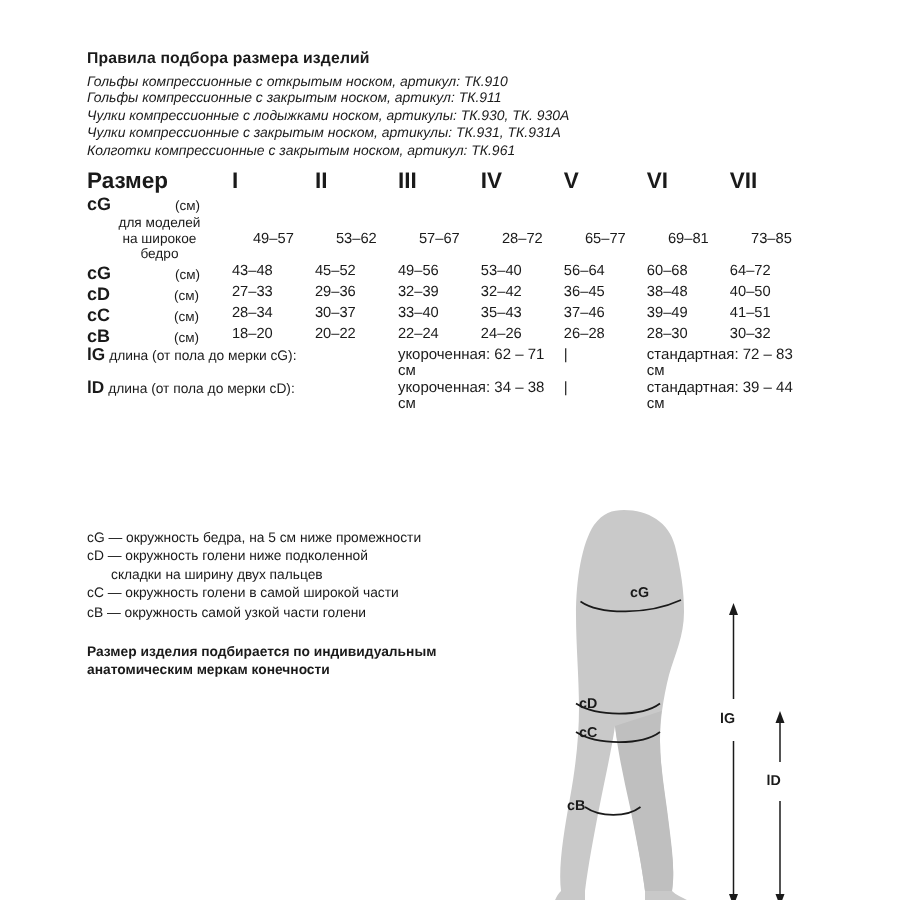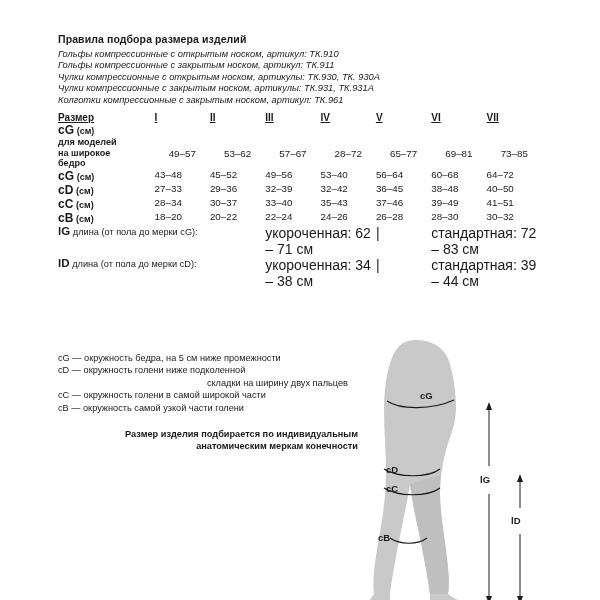--- a/index.html
+++ b/index.html
@@ -43,69 +43,68 @@
     font-size: 9.6px;
   }
   table.sizes th, table.sizes td {
     border: 0;
     padding: 0;
     vertical-align: top;
     text-align: left;
   }
   .hrow th {
     padding: 5px 0 6px 0;
-    font-size: 10px;
-    font-weight: bold;
-    text-decoration: underline;
+    font-size: 15px;
+    font-weight: bold;
   }
   .hdr-label { font-weight: bold; font-size: 9.6px; }
   .col-head { font-weight: bold; font-size: 10.5px; }
   .rowline td {
     border-top: 1px solid #000;
     padding: 6px 0 6px 0;
   }
   .rowline td.vals { padding-top: 6px; text-align: center; }
   .lbl b {
     font-size: 12px;
     font-weight: bold;
   }
-  .lbl .unit { font-size: 9px; font-weight: bold; }
+  .lbl .unit { font-size: 9px; font-weight: normal; margin-left: 40px; }
   .sub {
     font-size: 9.1px;
     line-height: 10.6px;
-    font-weight: bold;
+    font-weight: normal;
+    text-align: center;
   }
   .cellv { font-size: 9.8px; }
 
   .c1 { width: 96px; }
   .cc { width: 55px; }
 
   
   .igrow td { border-top: 1px solid #000; padding: 7px 0 7px 0; }
   .iglabel b { font-size: 11.5px; font-weight: bold; }
   .iglabel span { font-size: 9.2px; }
-  .igval { font-size: 14px; }
+  .igval { font-size: 10px; }
   .divider-bottom { border-top: 1px solid #000; }
 
   .legend {
     position: absolute;
     left: 58px; top: 336px;
     font-size: 9.2px;
     line-height: 12.4px;
     width: 290px;
   }
-  .legend .ind { padding-left: 16px; text-align: right; }
+  .legend .ind { padding-left: 16px; }
   .legend-bold {
     position: absolute;
     left: 58px; top: 412px;
     font-size: 9.2px;
     line-height: 12.4px;
     font-weight: bold;
     width: 300px;
-    text-align: right;
   }
 
   .figure {
     position: absolute;
     left: 370px; top: 322px;
     width: 215px; height: 270px;
   }
   .figure svg { display: block; }
   .fig-label {
     position: absolute;
@@ -117,21 +116,21 @@
 </head>
 <body>
 
 <div class="page">
 
   <div class="title">Правила подбора размера изделий</div>
 
   <div class="artlist">
     <div>Гольфы компрессионные с открытым носком, артикул: ТК.910</div>
     <div>Гольфы компрессионные с закрытым носком, артикул: ТК.911</div>
-    <div>Чулки компрессионные с открытым носком, артикулы: ТК.930, ТК. 930А</div>
+    <div>Чулки компрессионные с лодыжками носком, артикулы: ТК.930, ТК. 930А</div>
     <div>Чулки компрессионные с закрытым носком, артикулы: ТК.931, ТК.931А</div>
     <div>Колготки компрессионные с закрытым носком, артикул: ТК.961</div>
   </div>
 
   <table class="sizes">
     <tbody>
         <tr class="hrow">
       <th class="c1 hdr-label">Размер</th>
       <th class="cc col-head">I</th>
       <th class="cc col-head">II</th>

